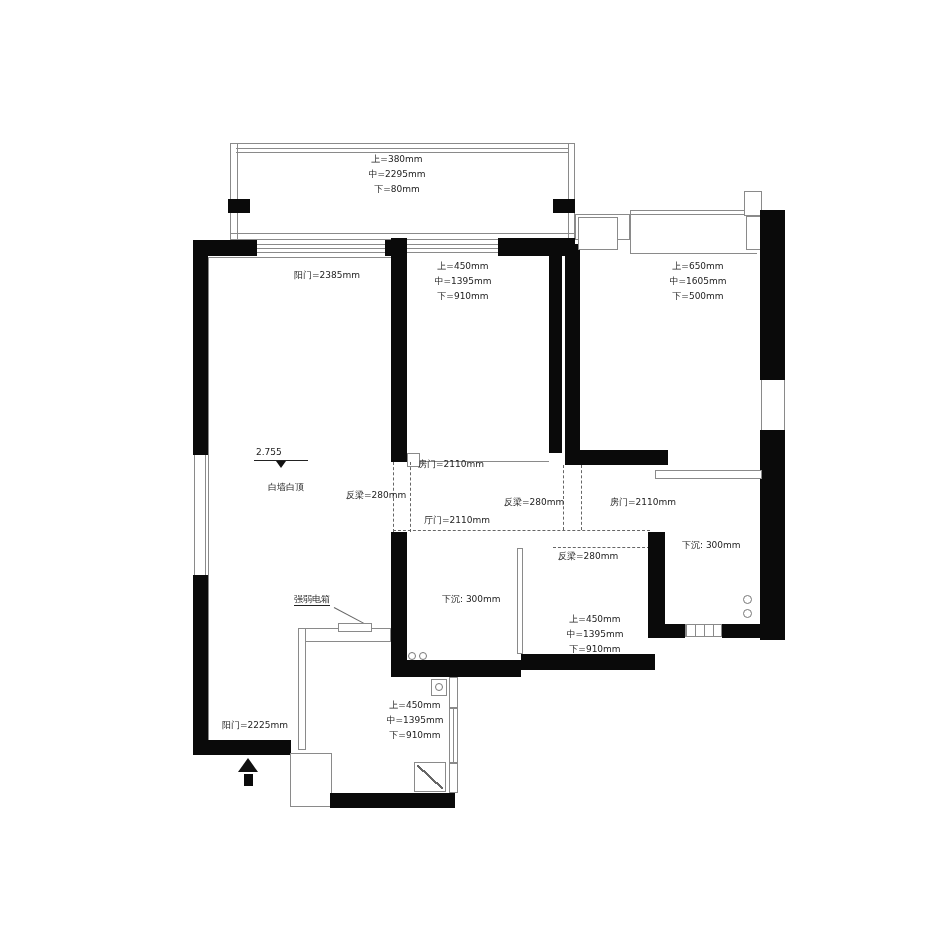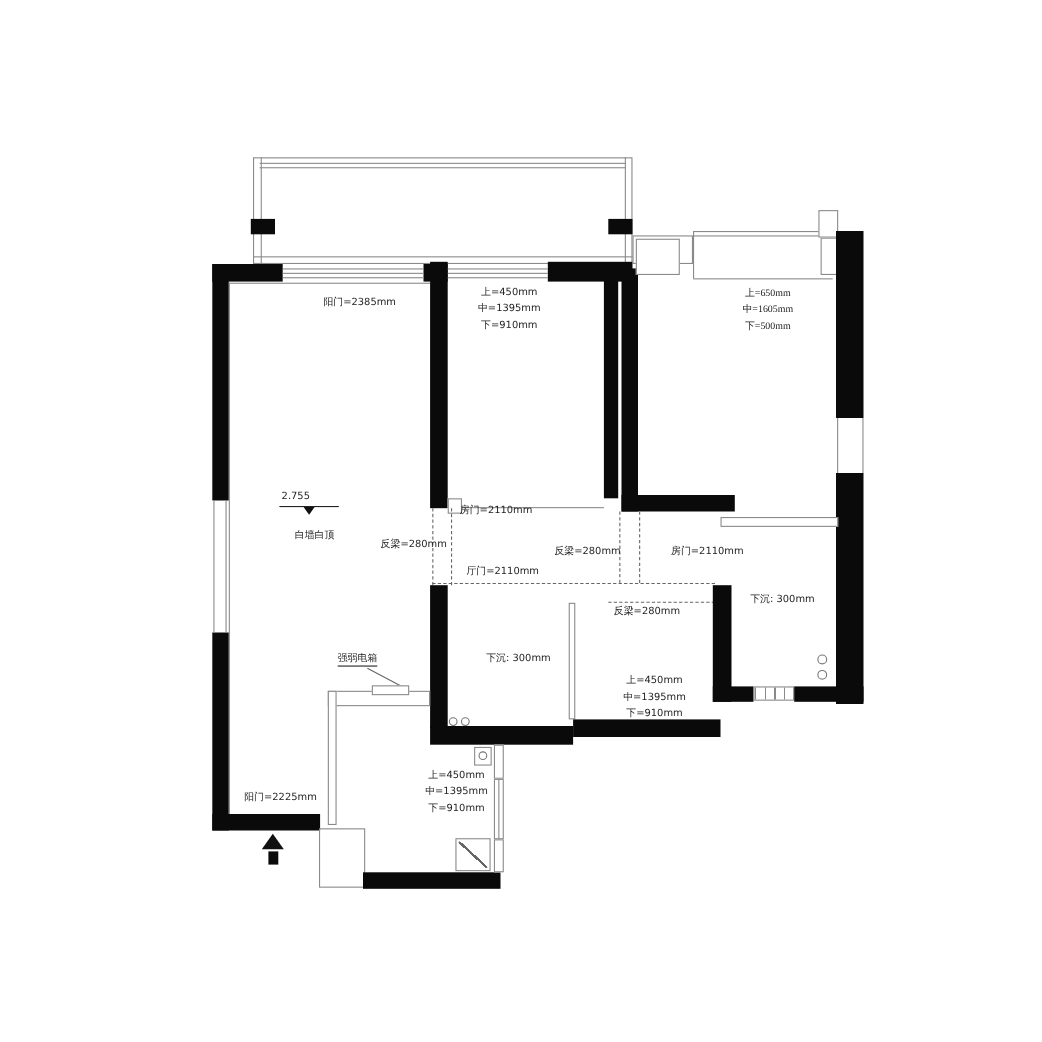--- a/index.html
+++ b/index.html
@@ -32,20 +32,25 @@
 <div id="plan">
 
   <div class="tbn" style="left:230px;top:143px;width:345px;height:97px;"></div>
   <div class="hl" style="left:236px;top:148px;width:333px;"></div>
   <div class="hl" style="left:236px;top:152px;width:333px;"></div>
   <div class="vl" style="left:237px;top:143px;height:97px;"></div>
   <div class="vl" style="left:568px;top:143px;height:97px;"></div>
   <div class="hl" style="left:230px;top:233px;width:345px;"></div>
   <div class="wb" style="left:228px;top:199px;width:22px;height:14px;"></div>
   <div class="wb" style="left:553px;top:199px;width:22px;height:14px;"></div>
+  <div class="blk" style="left:352px;top:152px;width:90px;">
+    <span>上=380mm</span>
+    <span>中=2295mm</span>
+    <span>下=80mm</span>
+  </div>
 
   <div class="wb" style="left:193px;top:240px;width:15px;height:215px;"></div>
   <div class="wb" style="left:193px;top:575px;width:15px;height:180px;"></div>
   <div class="wb" style="left:193px;top:240px;width:64px;height:16px;"></div>
   <div class="wb" style="left:385px;top:240px;width:22px;height:16px;"></div>
   <div class="wb" style="left:193px;top:740px;width:98px;height:15px;"></div>
   <div class="hl" style="left:208px;top:257px;width:183px;"></div>
   <div class="vl" style="left:208px;top:257px;height:483px;"></div>
 
   <div class="hl" style="left:257px;top:244px;width:128px;"></div>
@@ -54,21 +59,21 @@
   <div class="txt" style="left:294px;top:271px;">阳门=2385mm</div>
 
   <div class="vl" style="left:194px;top:455px;height:120px;"></div>
   <div class="vl" style="left:205px;top:455px;height:120px;"></div>
 
   <div class="txt" style="left:256px;top:448px;">2.755</div>
   <div class="hl" style="left:254px;top:460px;width:54px;background:#222;"></div>
   <div class="tri-dn" style="left:276px;top:461px;"></div>
   <div class="txt" style="left:268px;top:483px;">白墙白顶</div>
 
-  <div class="txt under" style="left:307px;top:595px;">强弱电箱</div>
+  <div class="txt under" style="left:294px;top:595px;">强弱电箱</div>
   <div class="leader" style="left:334px;top:607px;width:36px;transform:rotate(28deg);"></div>
 
   <div class="txt" style="left:222px;top:721px;">阳门=2225mm</div>
 
   <div class="tri-up" style="left:238px;top:758px;"></div>
   <div class="wb" style="left:244px;top:774px;width:9px;height:12px;"></div>
 
   <div class="wb" style="left:391px;top:238px;width:16px;height:224px;"></div>
   <div class="wb" style="left:498px;top:238px;width:77px;height:18px;"></div>
   <div class="hl" style="left:407px;top:244px;width:91px;"></div>
@@ -91,21 +96,21 @@
   <div class="hl" style="left:630px;top:253px;width:127px;"></div>
   <div class="vl" style="left:630px;top:210px;height:43px;"></div>
   <div class="tbn" style="left:575px;top:214px;width:55px;height:26px;"></div>
   <div class="tb" style="left:578px;top:217px;width:40px;height:33px;"></div>
   <div class="tb" style="left:744px;top:191px;width:18px;height:25px;"></div>
   <div class="tb" style="left:746px;top:216px;width:16px;height:34px;"></div>
   <div class="wb" style="left:760px;top:210px;width:25px;height:170px;"></div>
   <div class="wb" style="left:760px;top:430px;width:25px;height:210px;"></div>
   <div class="vl" style="left:761px;top:380px;height:50px;"></div>
   <div class="vl" style="left:784px;top:380px;height:50px;"></div>
-  <div class="blk" style="left:658px;top:259px;width:80px;font-family:Liberation Serif, serif;">
+  <div class="blk" style="left:658px;top:259px;width:80px;">
     <span>上=650mm</span>
     <span>中=1605mm</span>
     <span>下=500mm</span>
   </div>
   <div class="wb" style="left:565px;top:450px;width:103px;height:15px;"></div>
 
   <div class="dv" style="left:393px;top:462px;height:70px;"></div>
   <div class="dv" style="left:410px;top:462px;height:70px;"></div>
   <div class="dv" style="left:563px;top:465px;height:65px;"></div>
   <div class="dv" style="left:581px;top:465px;height:65px;"></div>

